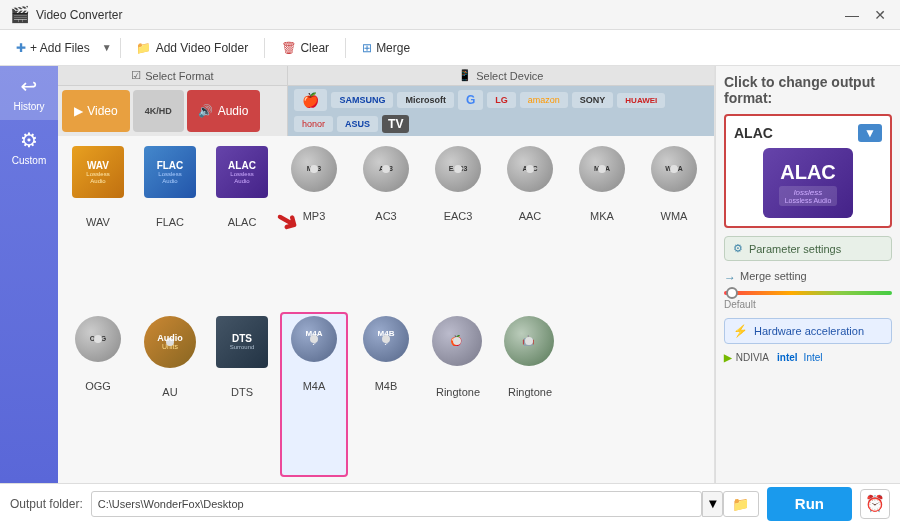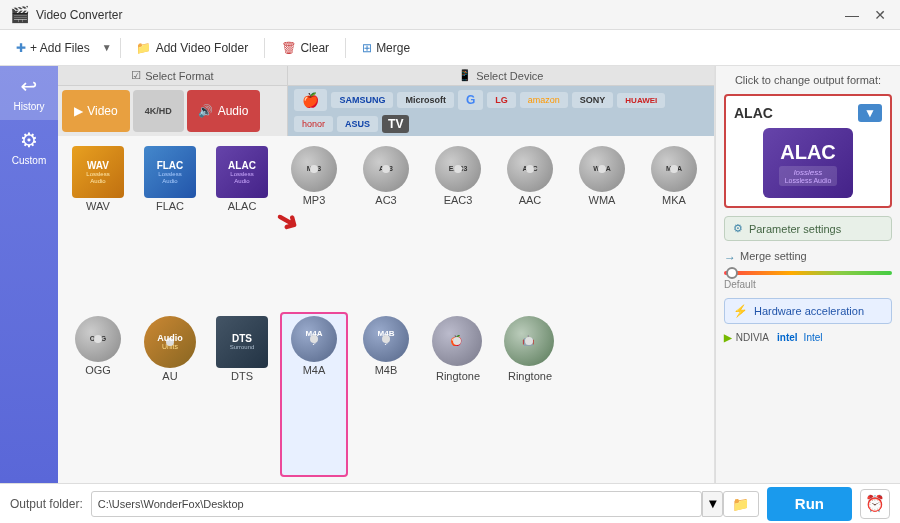--- a/index.html
+++ b/index.html
@@ -104,20 +104,21 @@
     }
     .format-item {
       width: 68px;
       display: flex;
       flex-direction: column;
       align-items: center;
       cursor: pointer;
       padding: 2px;
       border-radius: 4px;
       border: 2px solid transparent;
+      gap: 16px;
     }
     .format-item.selected { border: 2px solid #ec4899; background: #e8f0ff; }
     .format-disc {
       width: 46px; height: 46px;
       border-radius: 50%;
       background: radial-gradient(circle at 35% 35%, #ccc, #888);
       display: flex; align-items: center; justify-content: center;
       position: relative;
     }
     .format-disc::after {
@@ -140,21 +141,21 @@
     
     .right-panel {
       width: 185px;
       background: #f5f5f5;
       border-left: 1px solid #ddd;
       padding: 8px;
       display: flex;
       flex-direction: column;
       gap: 8px;
     }
-    .right-panel-title { font-size: 11px; color: #555; text-align: center; }
+    .right-panel-title { font-size: 14px; color: #555; text-align: left; font-weight: bold; }
     
     .output-format-box {
       border: 2px solid #cc4444;
       border-radius: 4px;
       padding: 8px;
       display: flex;
       flex-direction: column;
       align-items: center;
       background: white;
     }
@@ -430,30 +431,30 @@
 
       <div class="format-item">
         <div class="format-disc">
             <span class="format-disc-label">AAC</span>
           </div>
         <span class="format-label">AAC</span>
       </div>
 
       <div class="format-item">
         <div class="format-disc">
+            <span class="format-disc-label">MKA</span>
+          </div>
+        <span class="format-label">MKA</span>
+      </div>
+
+      <div class="format-item">
+        <div class="format-disc">
             <span class="format-disc-label">WMA</span>
           </div>
         <span class="format-label">WMA</span>
-      </div>
-
-      <div class="format-item">
-        <div class="format-disc">
-            <span class="format-disc-label">MKA</span>
-          </div>
-        <span class="format-label">MKA</span>
       </div>
 
       <div class="format-item">
         <div class="format-disc">
             <span class="format-disc-label">OGG</span>
           </div>
         <span class="format-label">OGG</span>
       </div>
 
       <div class="format-item">

